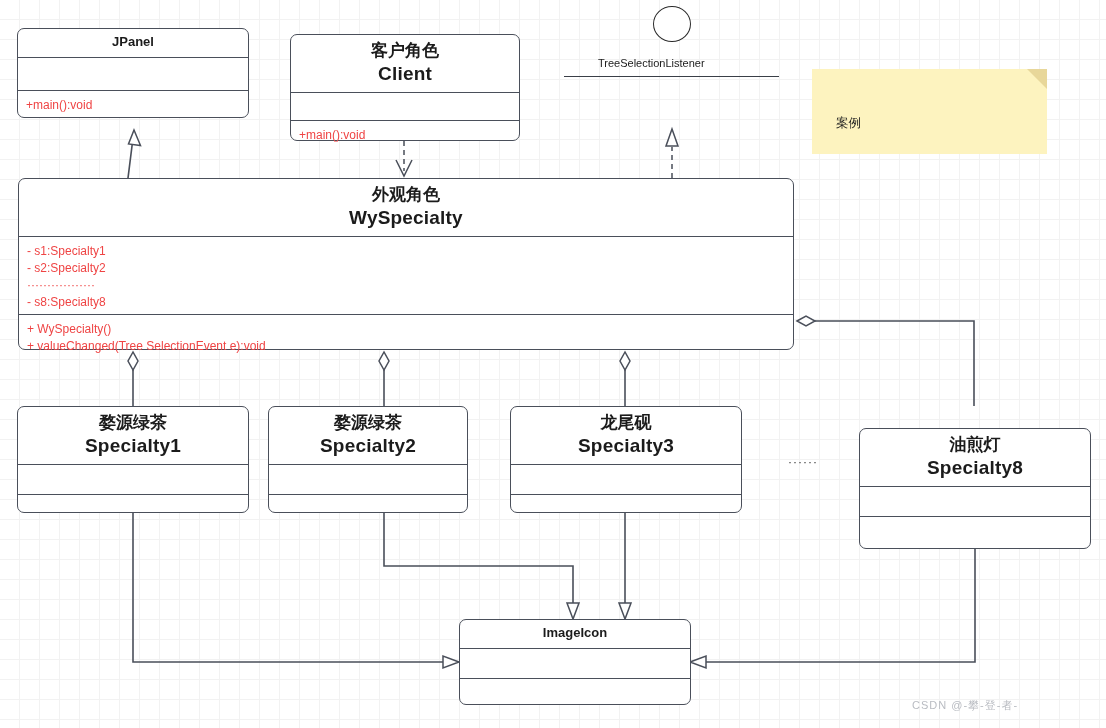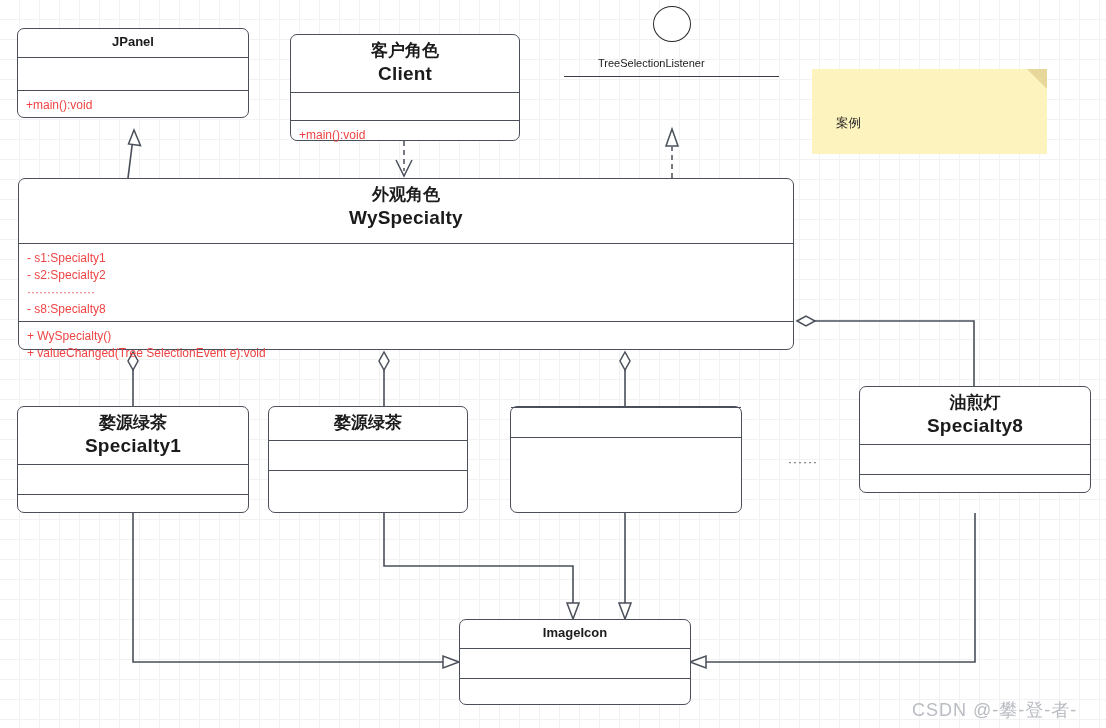--- a/index.html
+++ b/index.html
@@ -111,21 +111,21 @@
     position: absolute;
     font-size: 12px;
     color: #333;
     letter-spacing: 1px;
     z-index: 5;
   }
 
   
   #watermark {
     position: absolute;
-    font-size: 18px;
+    font-size: 11px;
     color: #b9bcc2;
     letter-spacing: 1px;
     white-space: nowrap;
     z-index: 7;
   }
 
   svg#links {
     position: absolute;
     left: 0; top: 0;
     width: 1106px; height: 728px;
@@ -232,21 +232,21 @@
   <div id="note" style="left:812px; top:69px; width:235px; height:85px;">
     <div class="fold"></div>
     <div class="note-txt">案例</div>
   </div>
 
   <div class="umlbox" style="left:18px; top:178px; width:776px; height:172px;">
     <div class="hdr">
       <span class="cn">外观角色</span>
       <span class="en">WySpecialty</span>
     </div>
-    <div class="compart" style="height:78px;margin-top:7px;">
+    <div class="compart" style="height:78px;">
       <div class="members">- s1:Specialty1
 - s2:Specialty2
 ·················
 - s8:Specialty8</div>
     </div>
     <div class="compart" style="height:44px;">
       <div class="members">+ WySpecialty()
 + valueChanged(Tree SelectionEvent e):void</div>
     </div>
   </div>
@@ -260,41 +260,46 @@
       <div class="members"></div>
     </div>
     <div class="compart" style="height:30px;">
       <div class="members"></div>
     </div>
   </div>
 
   <div class="umlbox" style="left:268px; top:406px; width:200px; height:107px;">
     <div class="hdr">
       <span class="cn">婺源绿茶</span>
+      <span class="en">Specialty2</span>
     </div>
     <div class="compart" style="height:30px;">
       <div class="members"></div>
     </div>
     <div class="compart" style="height:30px;">
       <div class="members"></div>
     </div>
   </div>
 
   <div class="umlbox" style="left:510px; top:406px; width:232px; height:107px;">
+    <div class="hdr">
+      <span class="cn">龙尾砚</span>
+      <span class="en">Specialty3</span>
+    </div>
     <div class="compart" style="height:30px;">
       <div class="members"></div>
     </div>
     <div class="compart" style="height:30px;">
       <div class="members"></div>
     </div>
   </div>
 
   <div id="ellipsis" style="left:788px; top:455px;">······</div>
 
-  <div class="umlbox" style="left:859px; top:386px; width:232px; height:107px;">
+  <div class="umlbox" style="left:859px; top:428px; width:232px; height:121px;">
     <div class="hdr">
       <span class="cn">油煎灯</span>
       <span class="en">Specialty8</span>
     </div>
     <div class="compart" style="height:30px;">
       <div class="members"></div>
     </div>
     <div class="compart" style="height:30px;">
       <div class="members"></div>
     </div>

